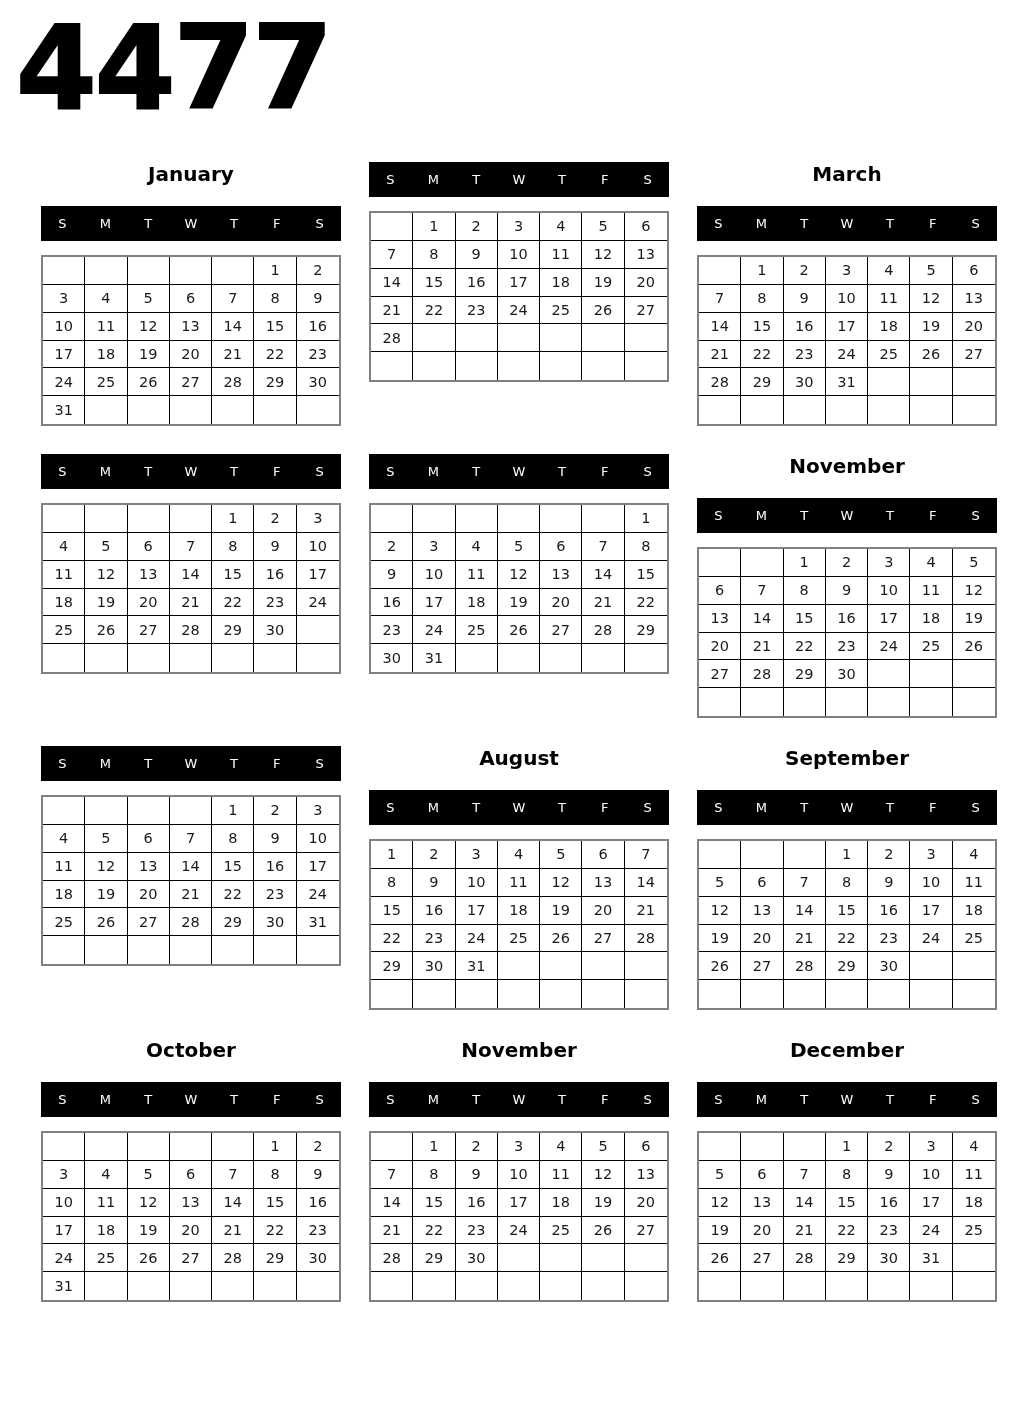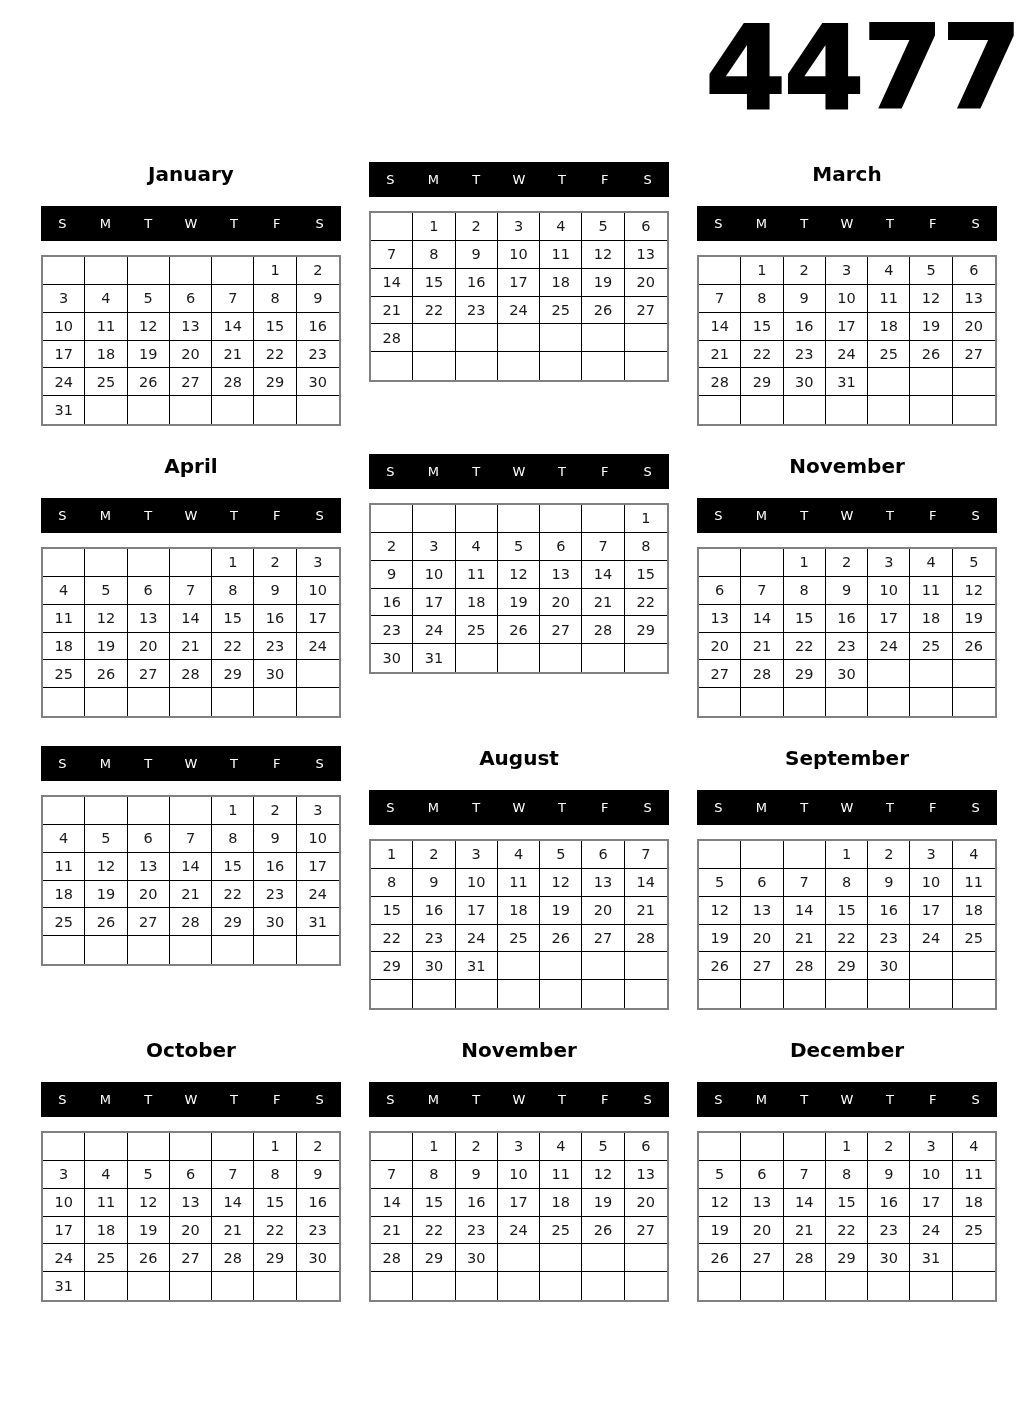--- a/index.html
+++ b/index.html
@@ -8,21 +8,21 @@
     --page-bg:#ffffff; --text:#000000;
   }
   *{box-sizing:border-box;}
   html,body{margin:0;padding:0;}
   body{
     width:1020px;height:1412px;background:var(--page-bg);
     font-family:"DejaVu Sans","Liberation Sans",sans-serif;
     color:var(--text);overflow:hidden;
   }
   .year-title{
-    margin:10px 0 0 4px;text-align:right;
+    margin:10px 0 0 16px;text-align:left;
     font-size:116px;line-height:1;font-weight:bold;
     letter-spacing:-2px;-webkit-text-stroke:2px var(--text);
   }
   .months-grid{
     width:938px;margin:36px auto 0 auto;
     display:grid;grid-template-columns:repeat(3,300px);
     column-gap:19px;row-gap:15px;gap:28px;
   }
   .month{width:300px;}
   .month-name{
@@ -221,21 +221,20 @@
           <div class="day-cell empty"></div>
           <div class="day-cell empty"></div>
           <div class="day-cell empty"></div>
           <div class="day-cell empty"></div>
           <div class="day-cell empty"></div>
           <div class="day-cell empty"></div>
         </div>
   </section>
 
   <section class="month">
-    <h2 class="month-name">April</h2>
     <div class="weekday-bar">
           <span class="weekday">S</span>
           <span class="weekday">M</span>
           <span class="weekday">T</span>
           <span class="weekday">W</span>
           <span class="weekday">T</span>
           <span class="weekday">F</span>
           <span class="weekday">S</span>
         </div>
     <div class="day-grid">

